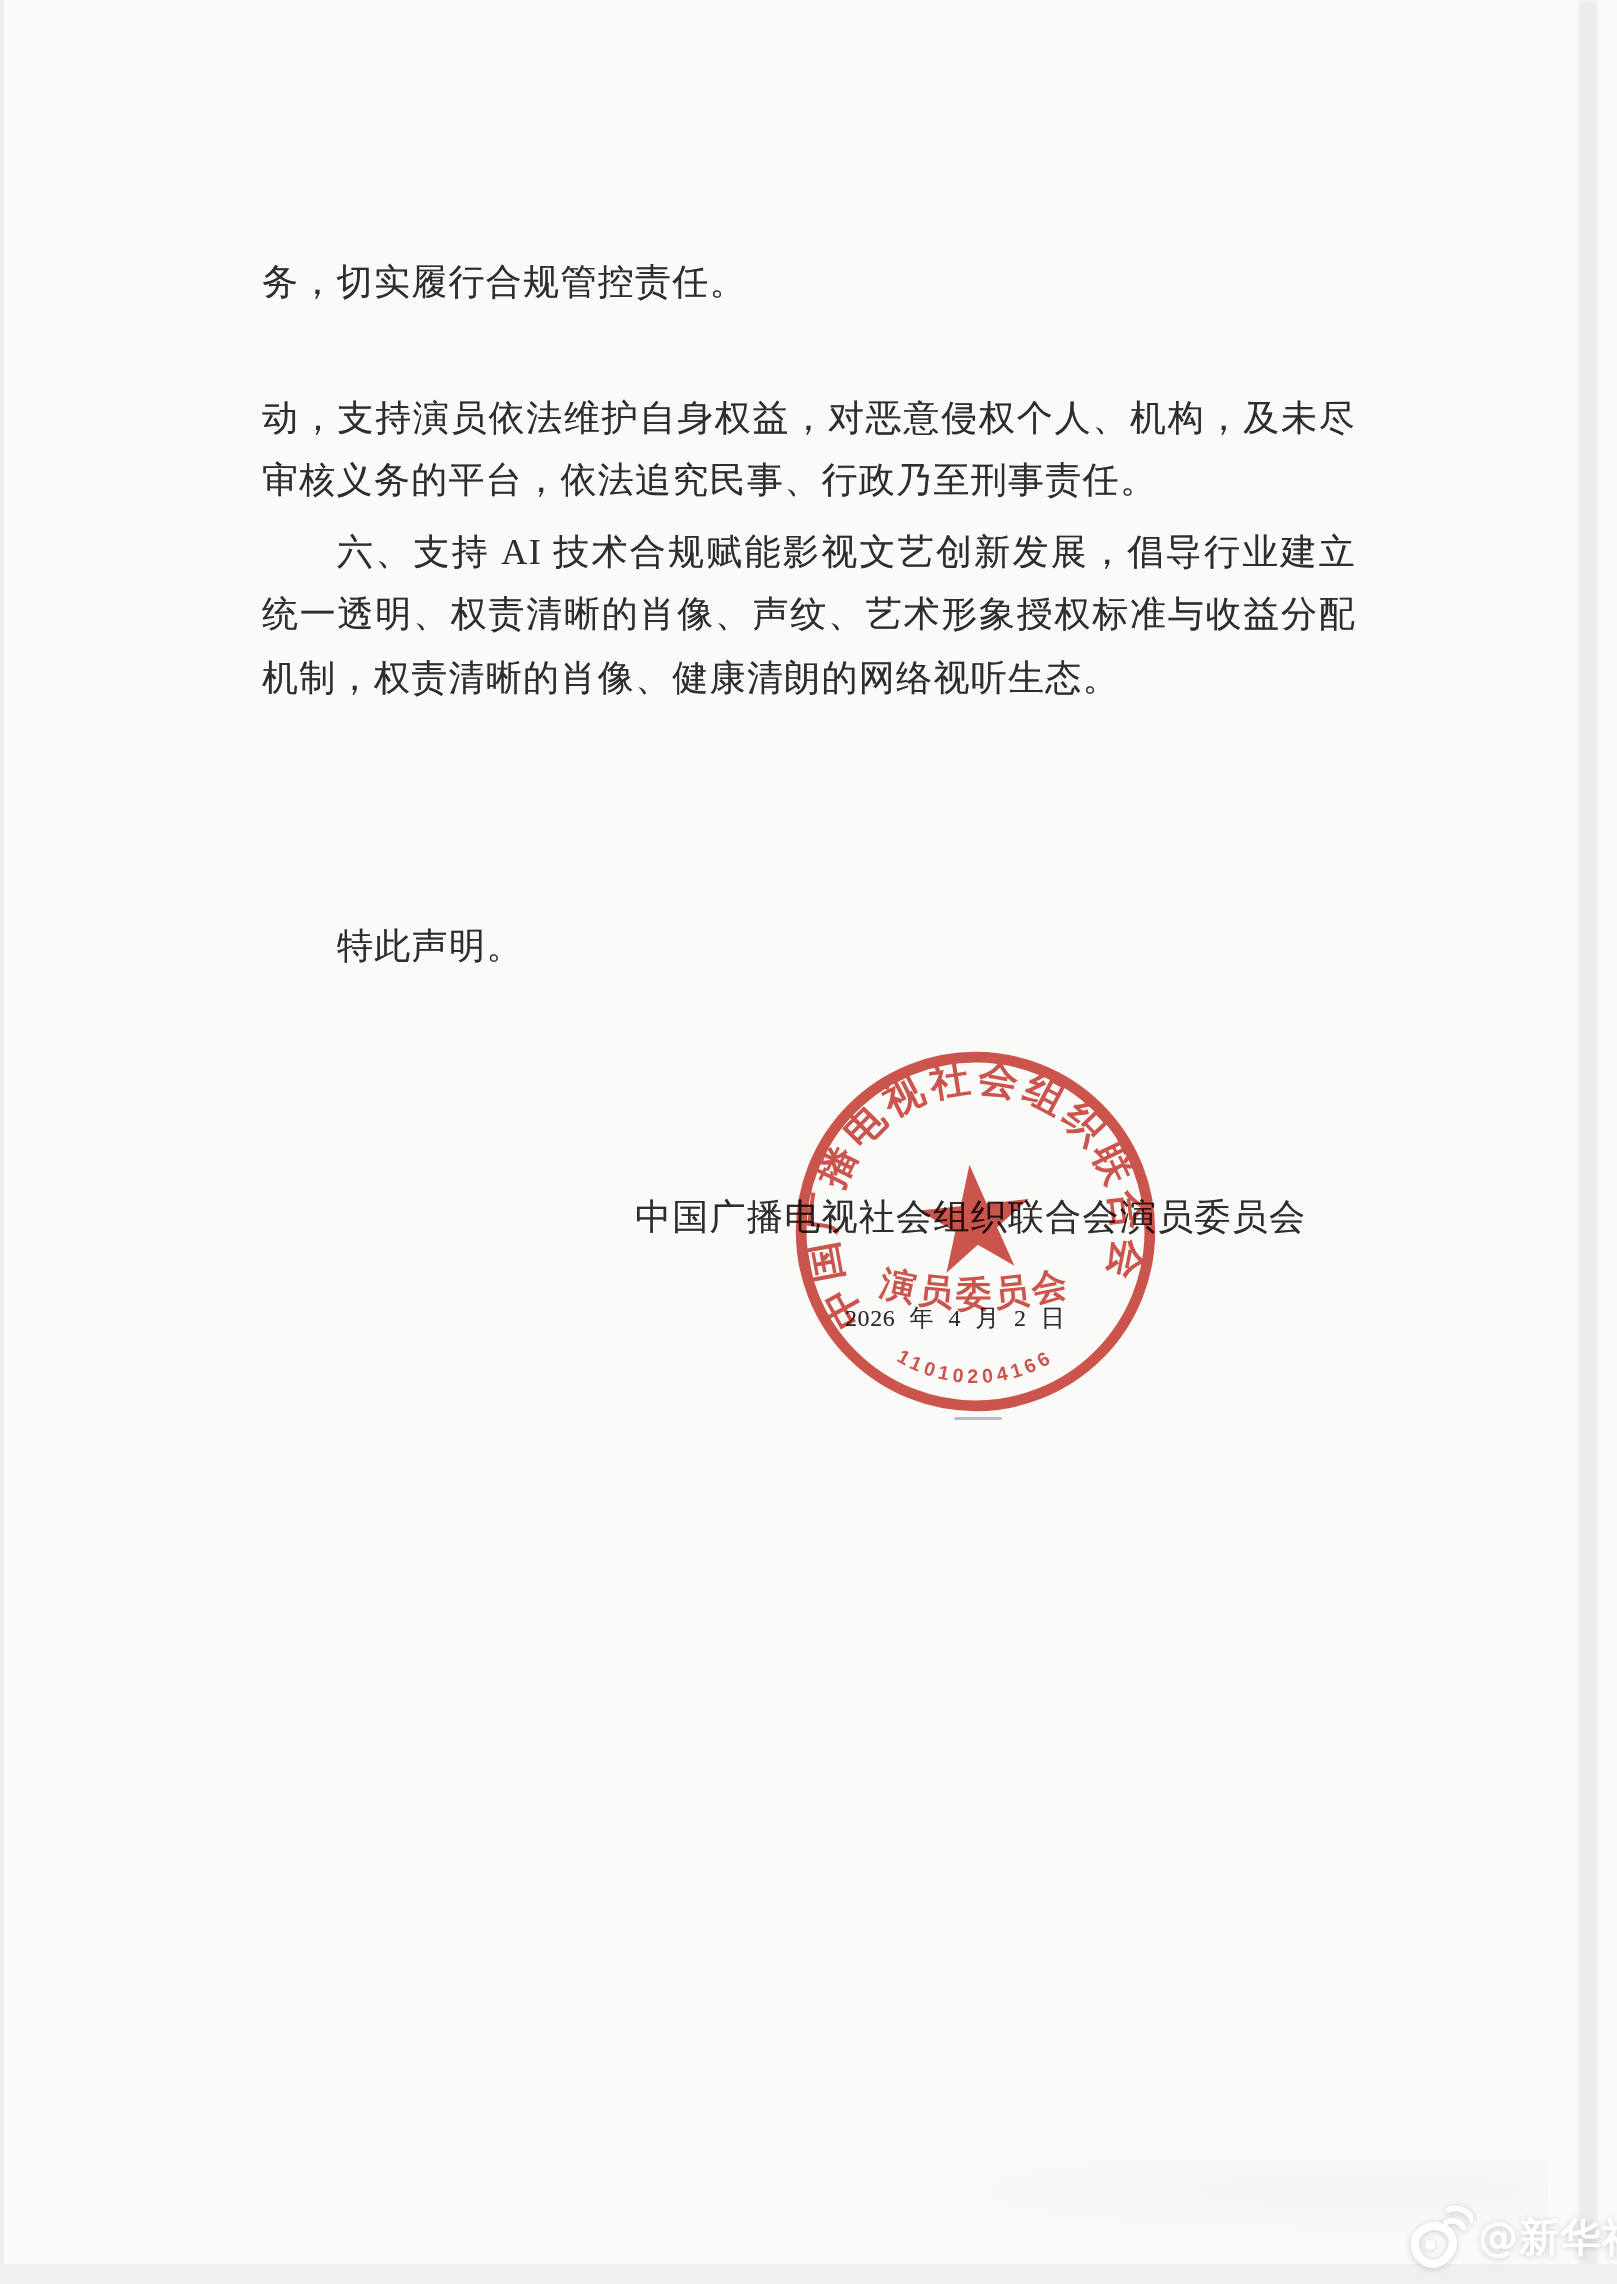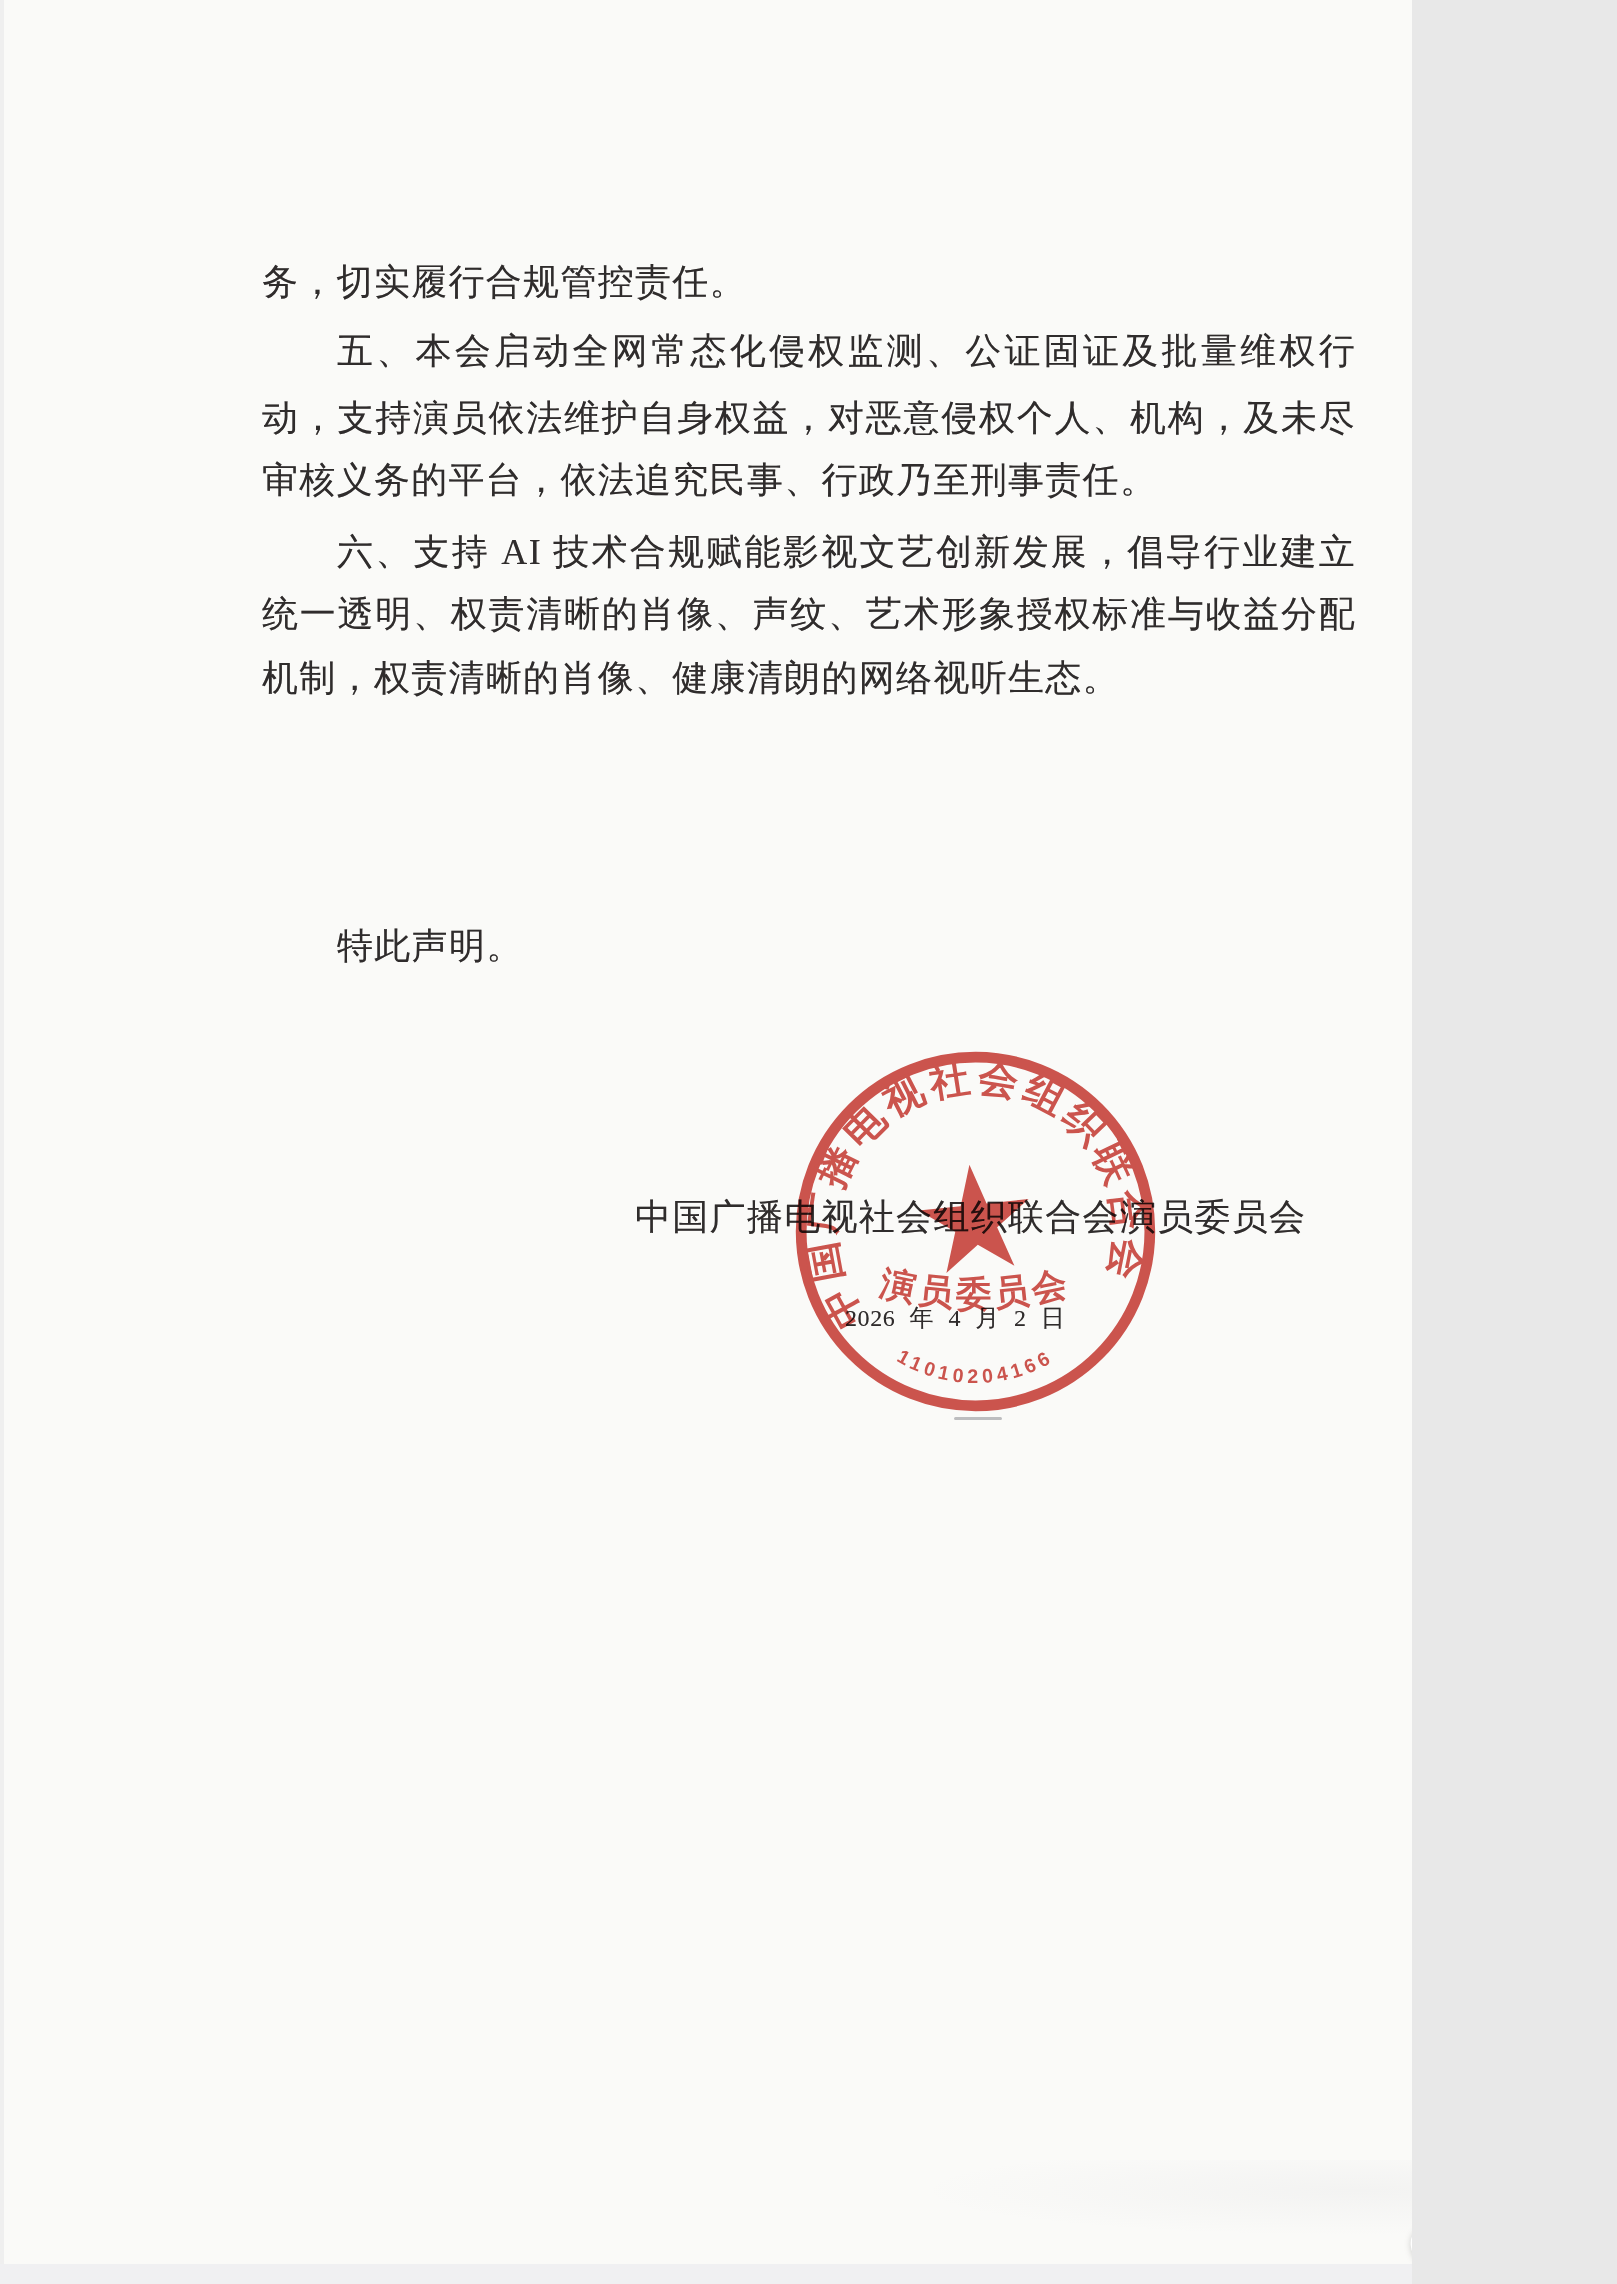--- a/index.html
+++ b/index.html
@@ -1,19 +1,19 @@
 <!DOCTYPE html>
 <html style="font-size:10px"><head>
 <meta charset="utf-8">
 <style>
   html, body { margin: 0; padding: 0; }
   body { background: #e8e8e8; }
   .page {
     position: relative;
-    width: 1412px;
+    width: 1617px;
     height: 2284px;
     overflow: hidden;
     background: #fafaf8;
     font-family: "Liberation Serif", "DejaVu Serif", serif;
   }
   
   .edge-left {
     position: absolute; left: 0; top: 0; width: 3.8px; height: 2284px;
     background: #ececec; opacity: .8;
   }
@@ -95,21 +95,20 @@
 <body>
 
 <div class="page">
 
   <div class="edge-left"></div>
   <div class="edge-right-band"></div>
   <div class="edge-bottom-strip"></div>
   <div class="smudge"></div>
 
   <div class="line" style="top:262px">务，切实履行合规管控责任。</div>
-  <div class="line indent flush" style="top:331px">五、本会启动全网常态化侵权监测、公证固证及批量维权行</div>
   <div class="line flush" style="top:398px">动，支持演员依法维护自身权益，对恶意侵权个人、机构，及未尽</div>
   <div class="line" style="top:460px">审核义务的平台，依法追究民事、行政乃至刑事责任。</div>
   <div class="line indent flush" style="top:532px">六、支持 AI 技术合规赋能影视文艺创新发展，倡导行业建立</div>
   <div class="line flush" style="top:594px">统一透明、权责清晰的肖像、声纹、艺术形象授权标准与收益分配</div>
   <div class="line" style="top:658px">机制，权责清晰的肖像、健康清朗的网络视听生态。</div>
   <div class="line indent" style="top:926px">特此声明。</div>
 
   <div class="signature">中国广播电视社会组织联合会演员委员会</div>
   <div class="dateline">2026 年 4 月 2 日</div>
 

